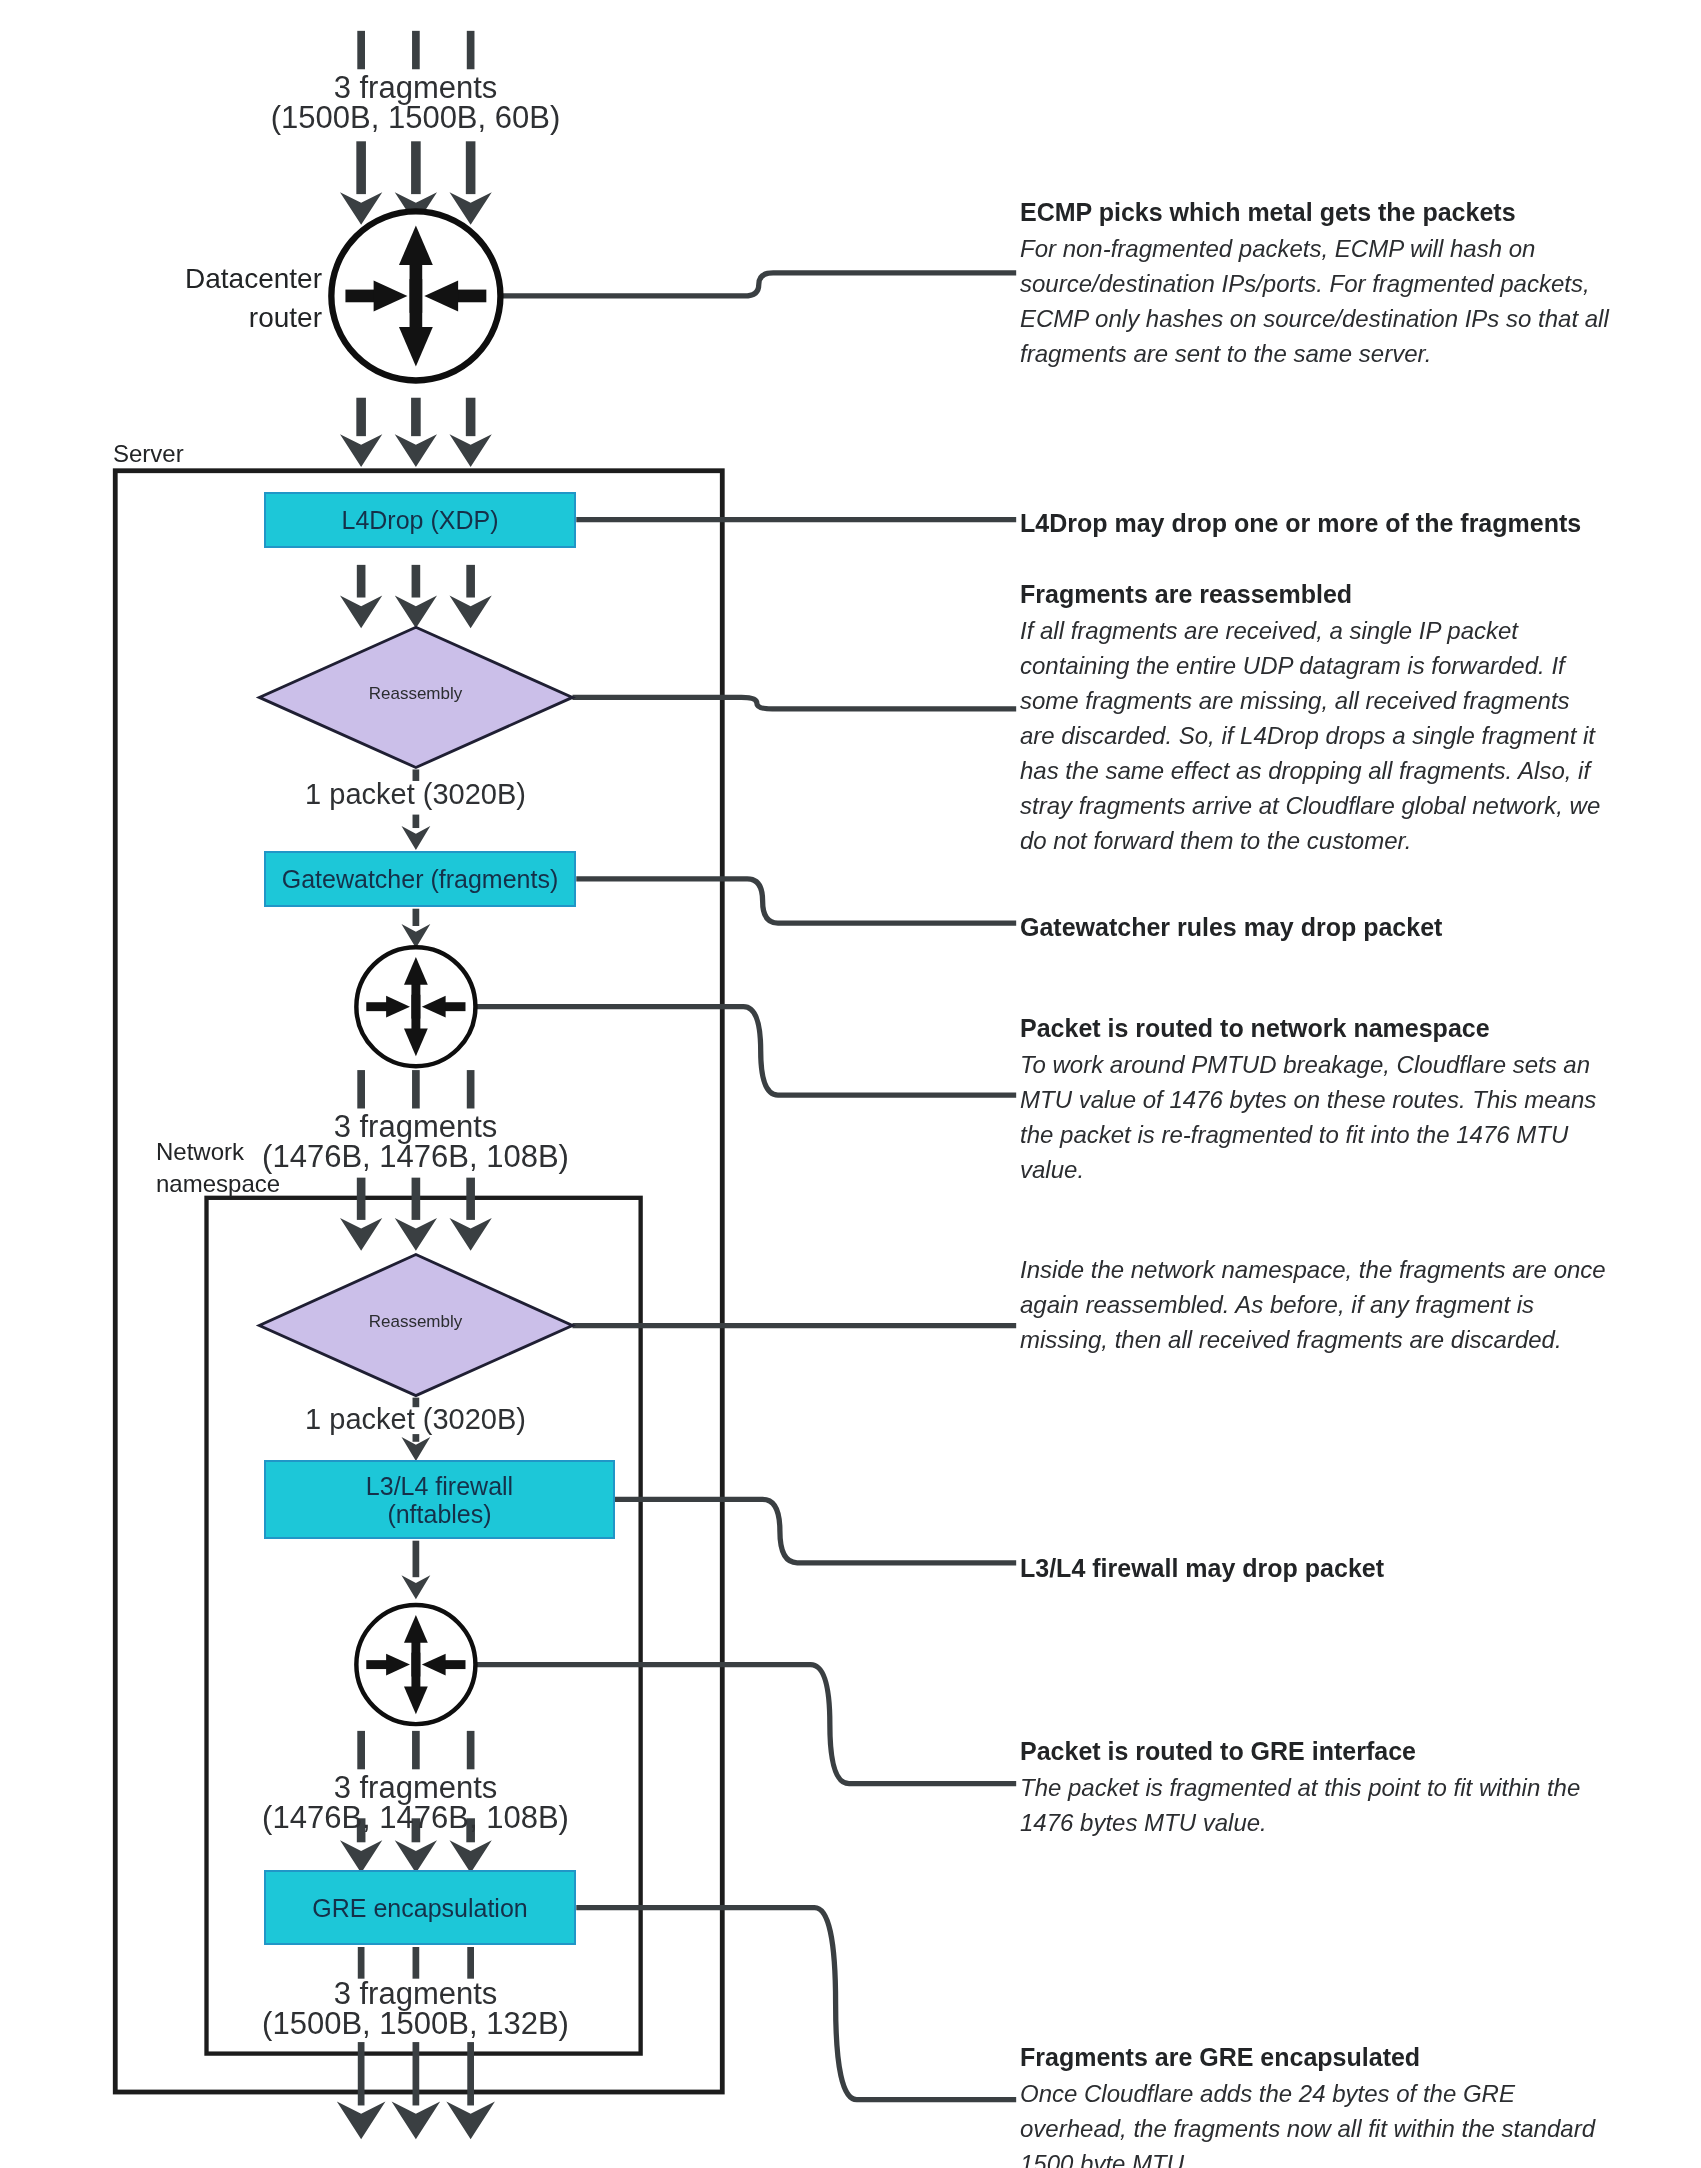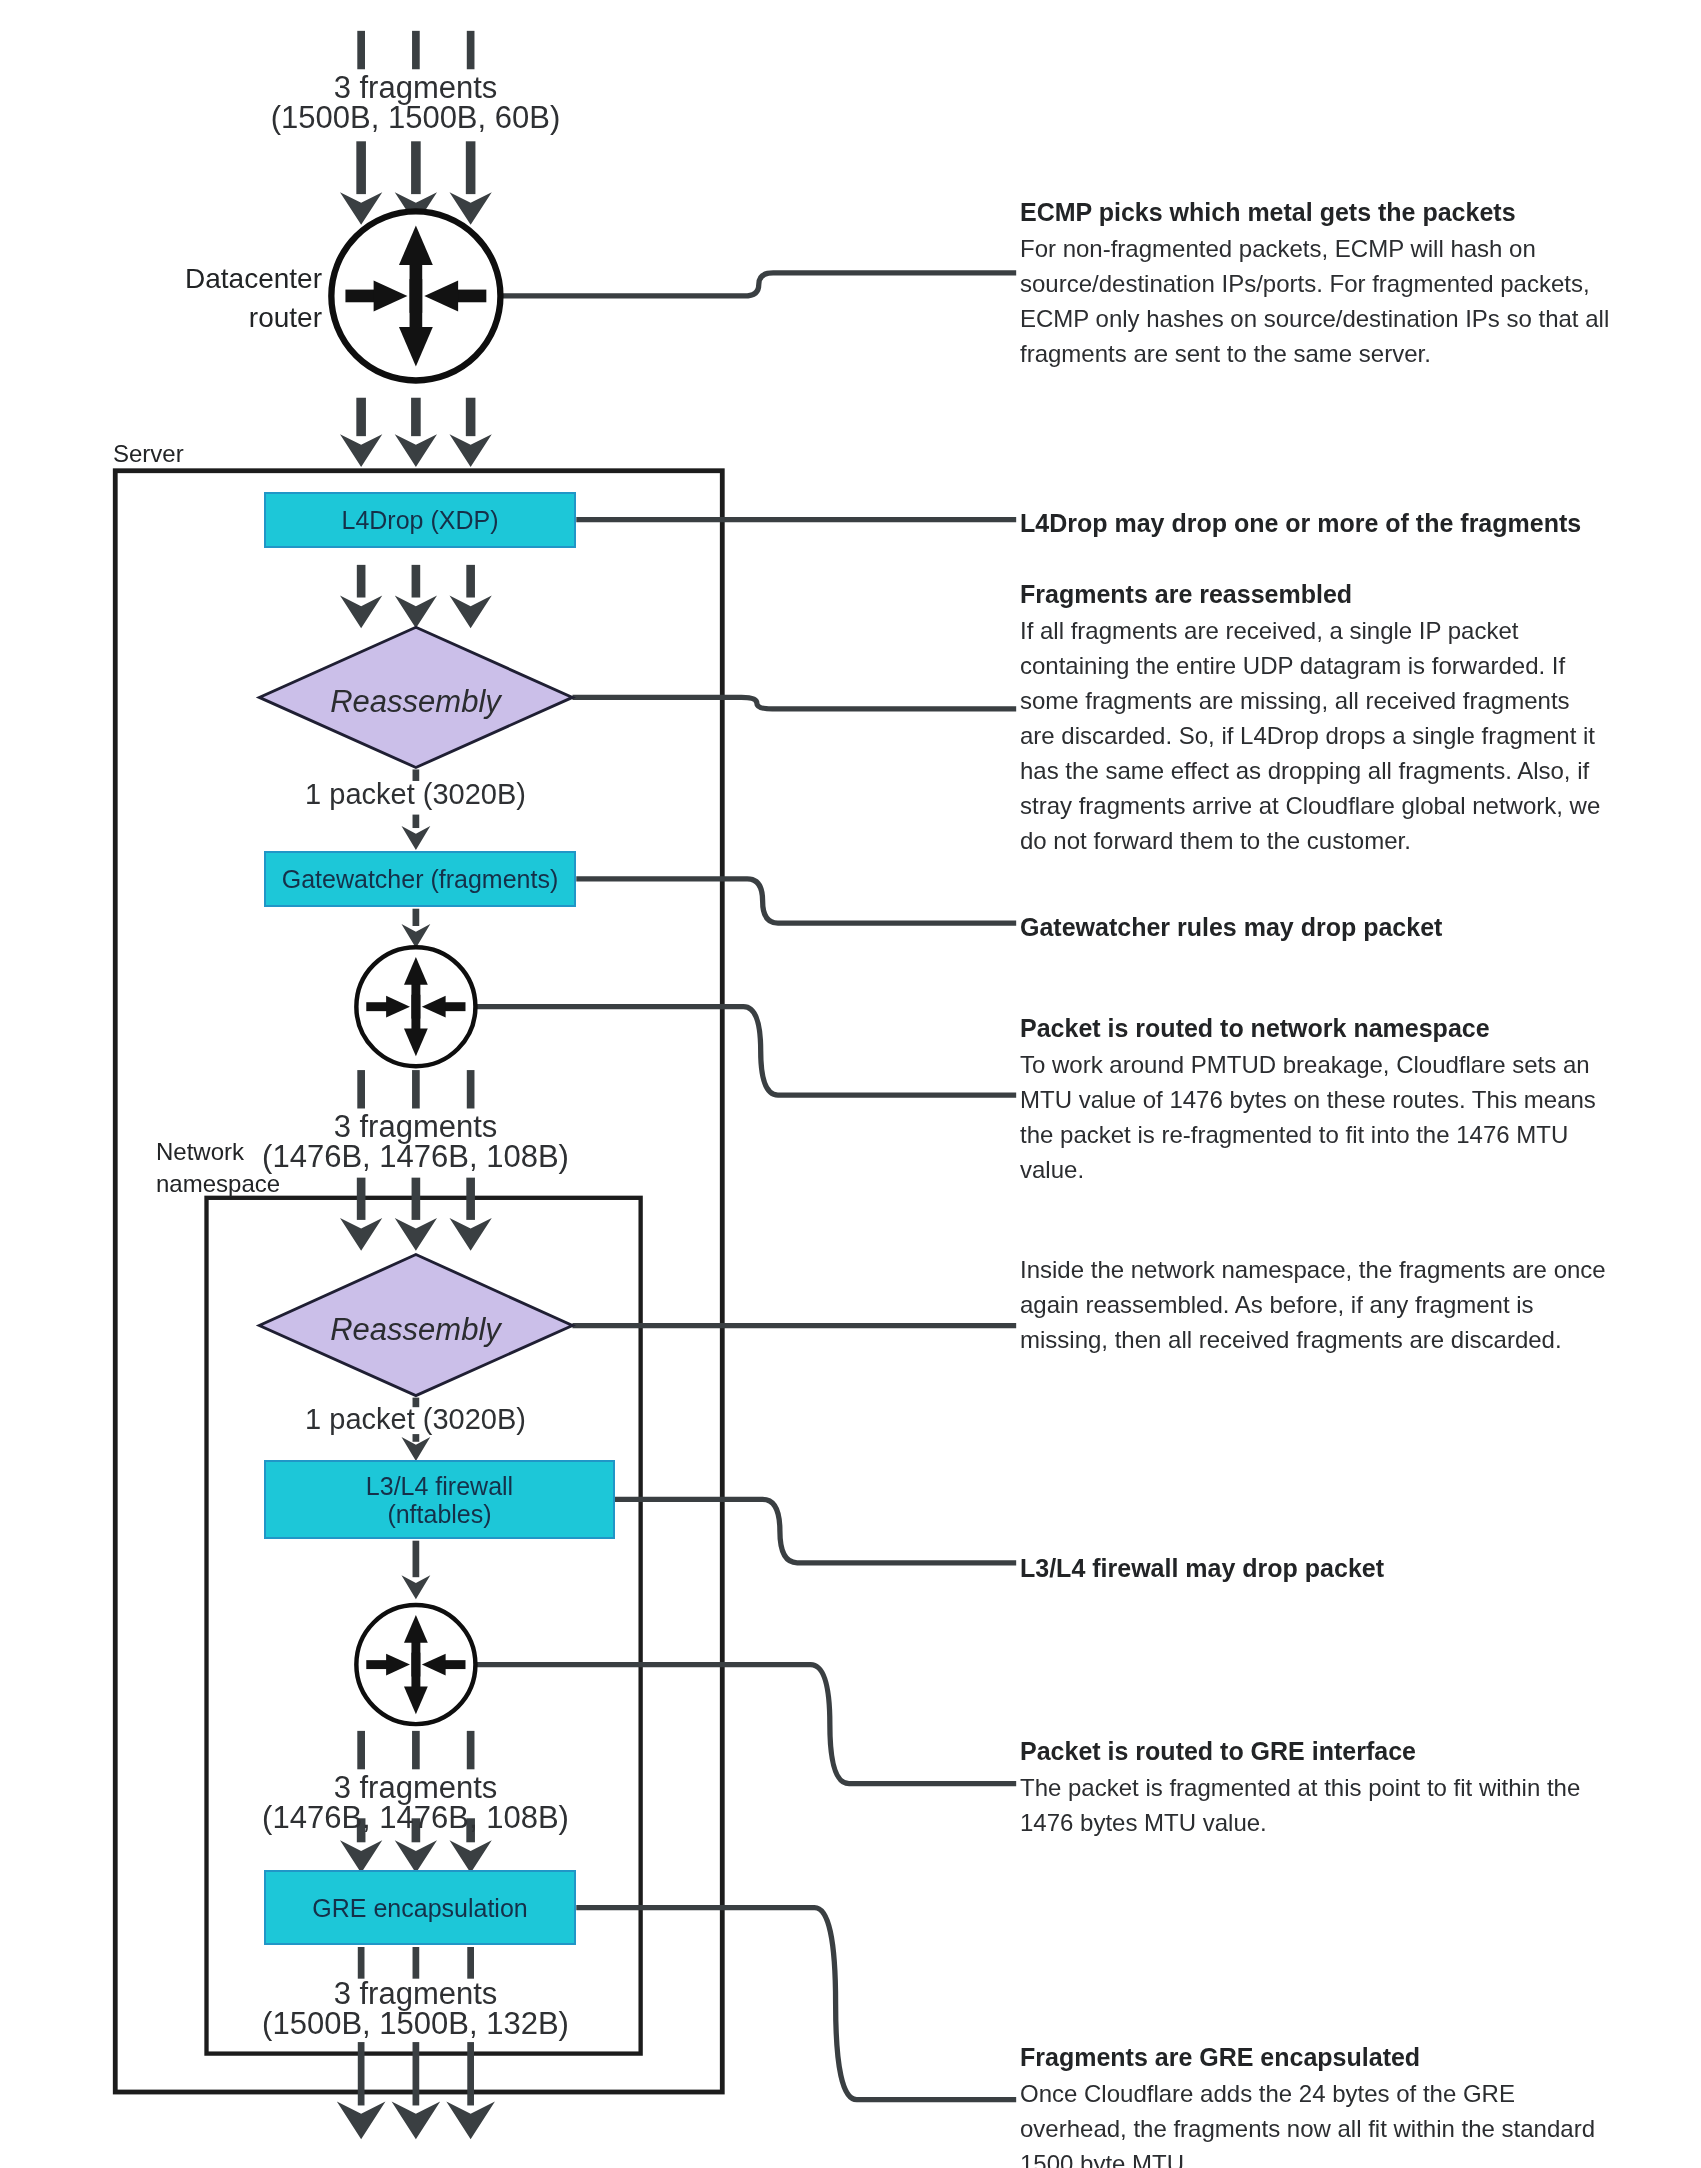--- a/index.html
+++ b/index.html
@@ -7,39 +7,39 @@
           font-family:"Liberation Sans",sans-serif;color:#26282b;}
   svg.layer{position:absolute;left:0;top:0;z-index:1;}
 
   
   .node{position:absolute;z-index:3;display:flex;align-items:center;justify-content:center;
         background:#1dc7d8;border:2.4px solid #2196c7;box-sizing:border-box;
         color:#153049;font-size:25px;line-height:28px;text-align:center;white-space:pre-line;}
 
   
   .dlabel{position:absolute;z-index:3;width:313px;text-align:center;
-          font-size:31px;color:#2b2d30;font-style:italic;}
+          font-size:17px;color:#2b2d30;}
 
   
   .flabel{position:absolute;z-index:3;left:262px;width:307px;text-align:center;
           font-size:31px;line-height:30px;color:#2e3033;white-space:pre-line;}
   .plabel{position:absolute;z-index:3;left:262px;width:307px;text-align:center;
           font-size:29px;color:#2e3033;}
 
   
   .side{position:absolute;z-index:3;color:#222426;}
   .lbl-datacenter{left:91px;top:259px;width:231px;text-align:right;
                   font-size:28px;line-height:39px;white-space:pre-line;}
   .lbl-server{left:113px;top:440px;font-size:24px;}
   .lbl-netns{left:156px;top:1136px;font-size:24px;line-height:32px;white-space:pre-line;}
 
   
   .ann{position:absolute;z-index:3;left:1020px;width:678px;}
   .ann .hd{display:block;font-weight:700;font-size:25px;line-height:33px;margin:0 0 1.9px 0;color:#222426;}
-  .ann .bd{display:block;font-size:24px;line-height:35px;white-space:pre-line;color:#2b2d30;}
+  .ann .bd{display:block;font-size:24px;line-height:35px;white-space:pre-line;color:#2b2d30;font-style:italic;}
 </style>
 </head>
 <body>
 
 <div class="canvas">
 
   <svg class="layer" width="1701" height="2168" viewBox="0 0 1771 2257">
     <defs>
       <g id="router">
         <circle cx="0" cy="0" r="60" fill="#ffffff" stroke="#0e0e0e" stroke-width="4.5"></circle>

